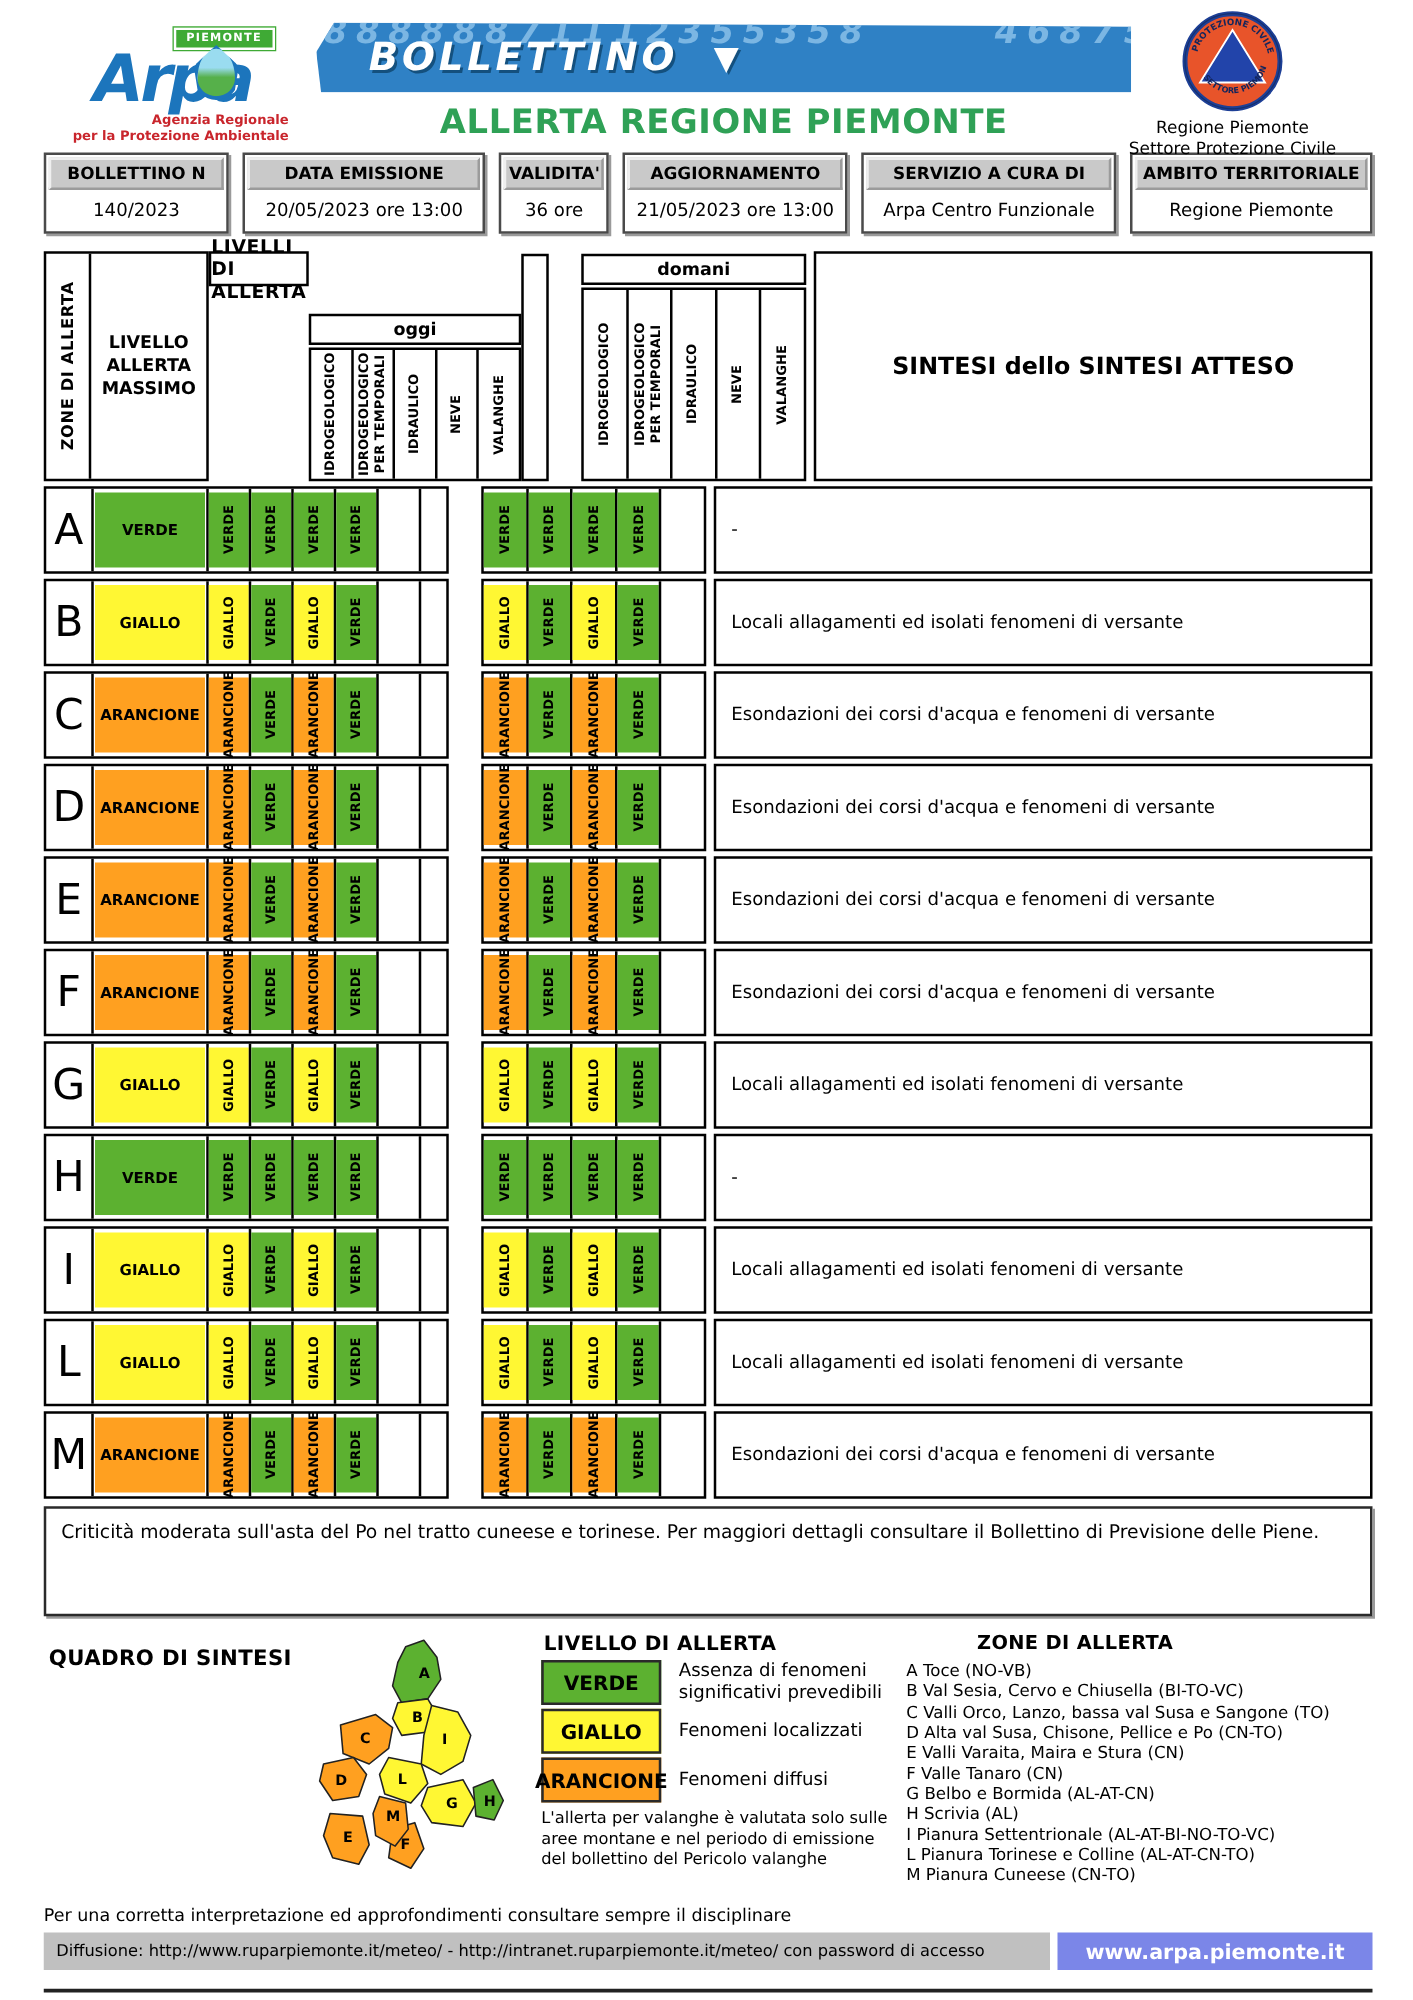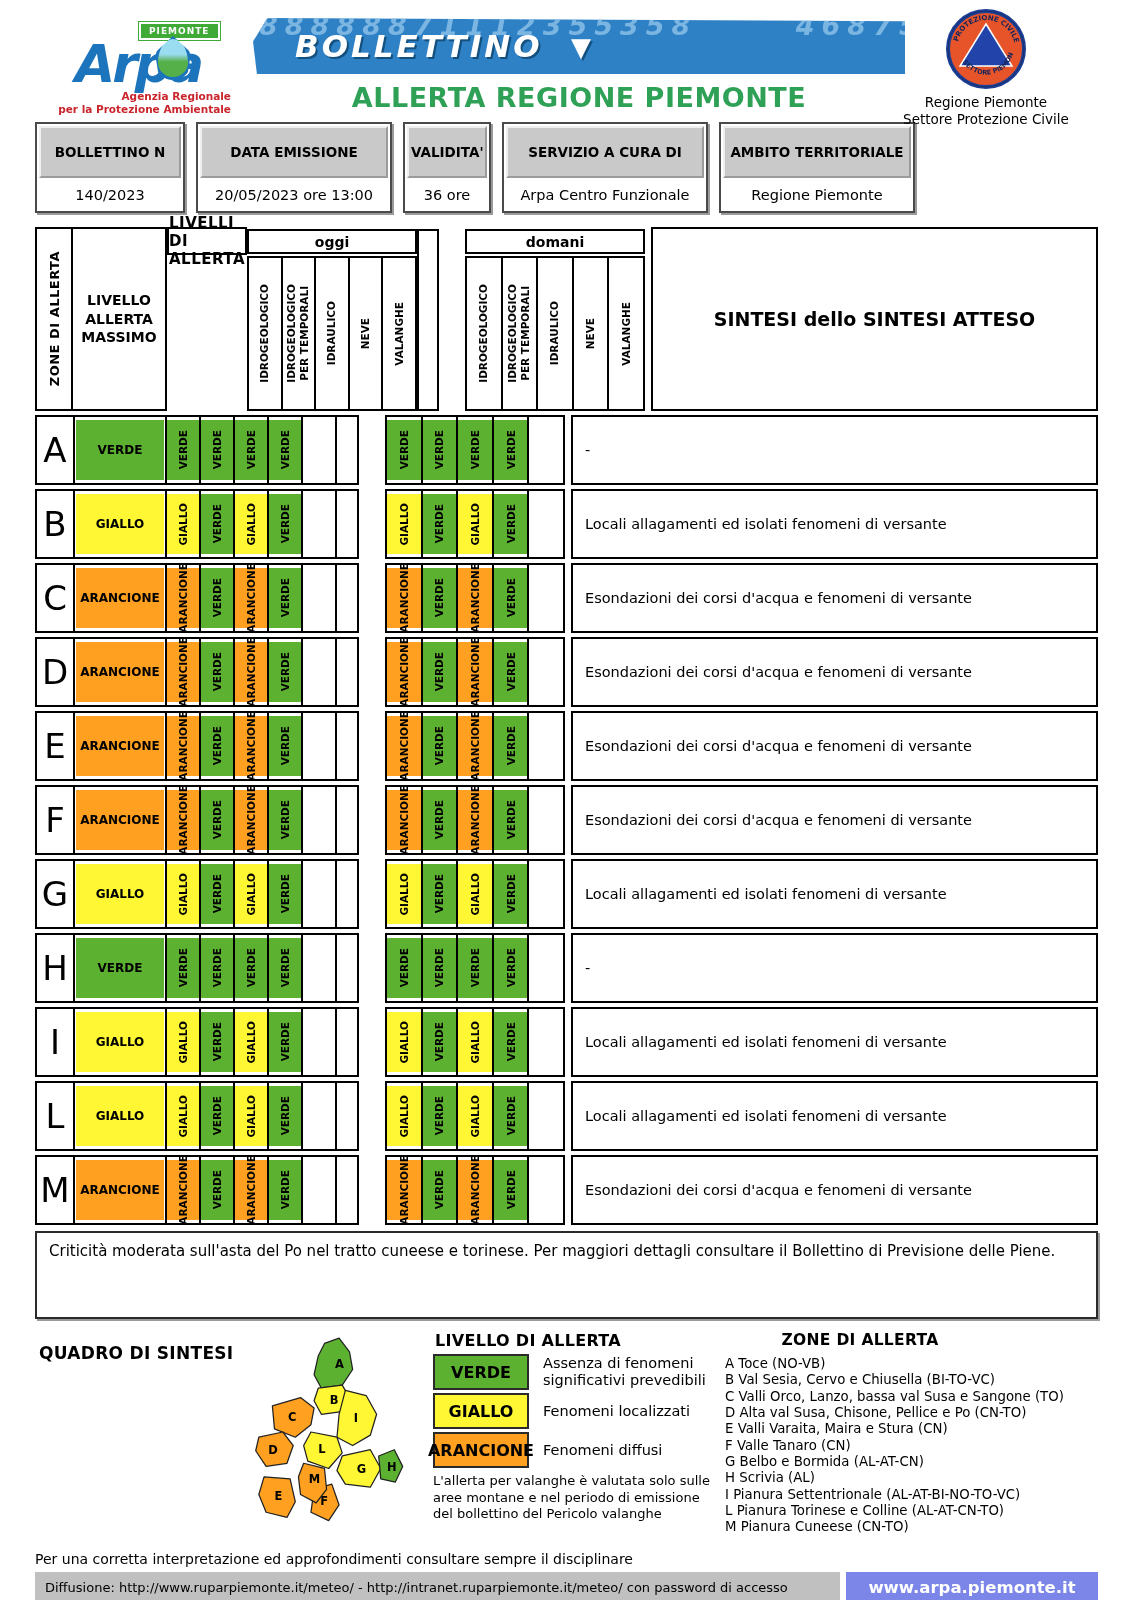--- a/index.html
+++ b/index.html
@@ -33,40 +33,40 @@
             font-size:31px; letter-spacing:3px; text-shadow:2px 2px 0 #14507e; }
   .banner-arrow { position:absolute; left:318px; top:14px; color:#fff; font-size:26px; text-shadow:2px 2px 0 #14507e;}
   .page-title { position:absolute; left:218px; top:76px; width:652px; text-align:center;
             font-size:27px; font-weight:bold; color:#2fa156; letter-spacing:.5px;}
   .pc-block { position:absolute; right:6px; top:2px; width:212px; text-align:center; }
   .pc-caption { font-size:13.5px; line-height:1.25; }
   
   .info-bar { display:flex; gap:11px; margin-top:4px; }
   .info-box { border:2px solid #4a4a4a; box-shadow:2px 2px 0 #9a9a9a; background:#fff; }
   .info-label { background:#c9c9c9; border:2px outset #efefef; margin:2px; text-align:center;
-            font-size:13.5px; font-weight:600; padding:16px 2px; white-space:nowrap; }
+            font-size:13.5px; font-weight:600; padding:3px 2px; white-space:nowrap; }
   .info-value { text-align:center; font-size:14.5px; padding:7px 2px 8px; white-space:nowrap;}
   
   .tbl { margin-top:14px; }
   .box { border:2px solid #000; background:#fff; display:flex; }
   .hgap { flex:0 0 auto; } .g1{ width:26px; } .g2{ width:6px; }
   .vt { writing-mode:vertical-rl; transform:rotate(180deg); white-space:pre-line; }
   
   .thead { display:flex; height:184px; }
   .h-left { flex:0 0 132px; }
   .h-zone { flex:0 0 36px; border-right:2px solid #000; display:flex; align-items:center; justify-content:center;}
   .h-zone span { font-size:13px; font-weight:bold; letter-spacing:.5px;}
   .h-max { flex:1; display:flex; align-items:center; justify-content:center; text-align:center;
            font-size:14px; font-weight:bold; line-height:1.35; white-space:pre-line;}
   .h-mid { flex:0 0 398px; display:flex; flex-direction:row; }
   .h-lvl { height:28px; border:2px solid #000; display:flex; align-items:center; justify-content:center;
            font-size:15px; font-weight:bold; letter-spacing:.5px;}
   .h-mid2 { flex:1; display:flex; margin-top:2px;}
   .h-daycol { display:flex; flex-direction:column; }
-  .h-daycol.oggi { width:170px; } .h-daycol.domani { width:180px; }
+  .h-daycol.oggi { width:170px;margin-top:48px; } .h-daycol.domani { width:180px; }
   .h-day { height:25px; border:2px solid #000; display:flex; align-items:center; justify-content:center;
            font-size:14px; font-weight:bold;}
   .h-risks { flex:1; border:2px solid #000; margin-top:2px; display:flex; }
   .h-risk { flex:1; display:flex; align-items:center; justify-content:center; border-left:2px solid #000;}
   .h-risk:first-child { border-left:none; }
   .h-risk span { font-size:10.5px; font-weight:bold; line-height:1.25; text-align:center;}
   .h-strip { width:22px; border:2px solid #000; margin:0 0 0 0; }
   .h-gapcol { width:26px; }
   .h-sintesi { flex:1; border:2px solid #000; margin-left:6px; display:flex; align-items:center;
            justify-content:center; font-size:19px; font-weight:bold; }
@@ -155,20 +155,24 @@
       <div class="info-value">140/2023</div>
     </div>
     <div class="info-box" style="width: 196px;">
       <div class="info-label">DATA EMISSIONE</div>
       <div class="info-value">20/05/2023 ore 13:00</div>
     </div>
     <div class="info-box" style="width: 88px;">
       <div class="info-label">VALIDITA'</div>
       <div class="info-value">36 ore</div>
     </div>
+    <div class="info-box" style="width: 182px;">
+      <div class="info-label">AGGIORNAMENTO</div>
+      <div class="info-value">21/05/2023 ore 13:00</div>
+    </div>
     <div class="info-box" style="width: 206px;">
       <div class="info-label">SERVIZIO A CURA DI</div>
       <div class="info-value">Arpa Centro Funzionale</div>
     </div>
     <div class="info-box" style="width: 196px;">
       <div class="info-label">AMBITO TERRITORIALE</div>
       <div class="info-value">Regione Piemonte</div>
     </div>
   </div>
 

